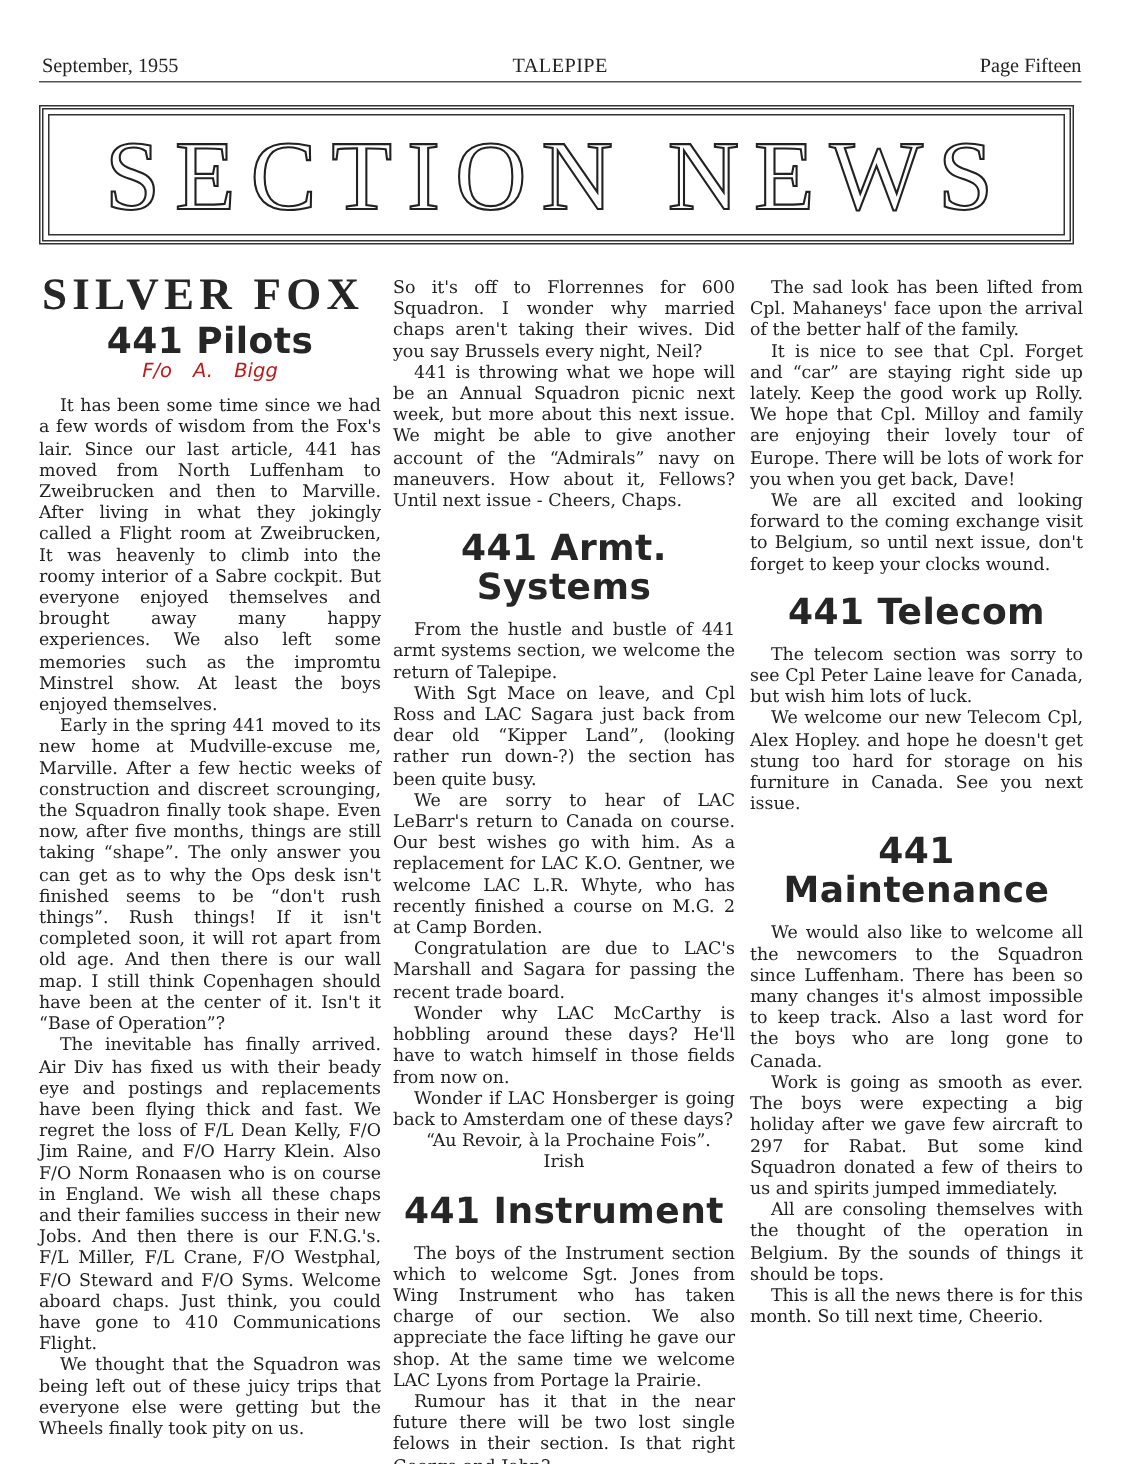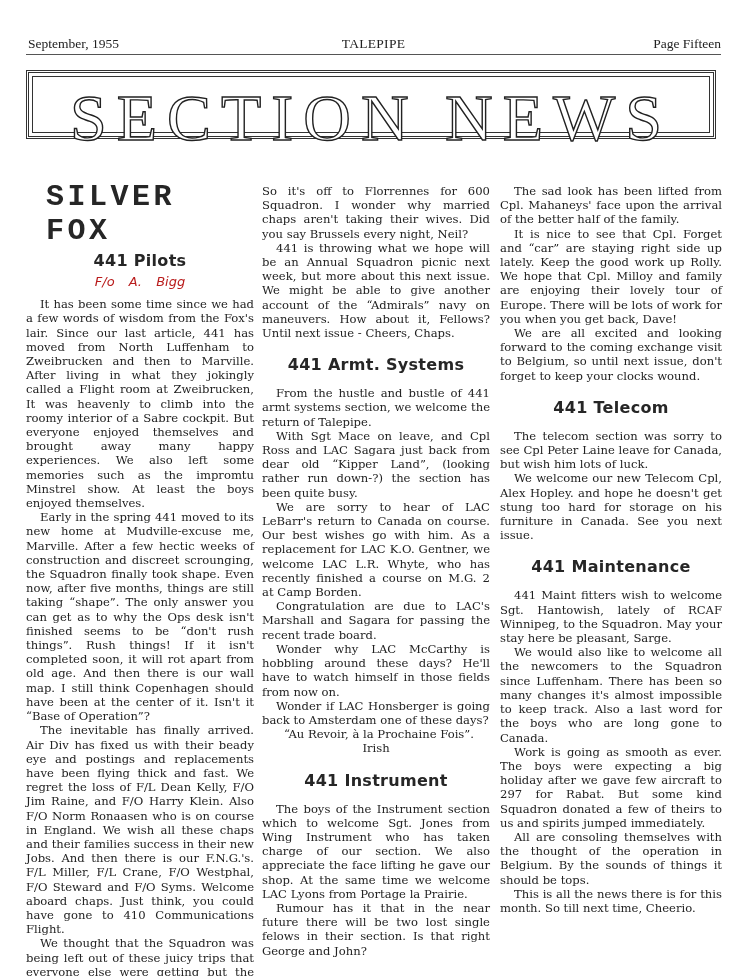--- a/index.html
+++ b/index.html
@@ -8,21 +8,21 @@
   .running-head {
     position: absolute; left: 26px; top: 36px; width: 695px; height: 18px;
     font-family: "Liberation Serif", serif; font-size: 13.5px; color: #222;
     border-bottom: 1px solid #555;
   }
   .running-head .left { position: absolute; left: 2px; top: 0; }
   .running-head .center { position: absolute; left: 0; width: 100%; text-align: center; top: 0; letter-spacing: 0.3px; }
   .running-head .right { position: absolute; right: 0; top: 0; }
 
   .banner {
-    position: absolute; left: 26px; top: 70px; width: 690px; height: 69px;
+    position: absolute; left: 26px; top: 70px; width: 690px; height: 93px;
     border: 3px double #333; box-sizing: border-box;
   }
   .banner-inner {
     position: absolute; inset: 3px; border: 1.5px solid #333;
   }
   .banner-title {
     position: absolute; left: 0; right: 0; top: 10px; text-align: center;
     font-family: "Liberation Serif", serif; font-size: 66px; line-height: 70px;
     letter-spacing: 10px; color: #ffffff;
     -webkit-text-stroke: 1.4px #222;
@@ -36,25 +36,25 @@
   }
   .col-1 { left: 26px; }
   .col-2 { left: 262px; top: 184px; }
   .col-3 { left: 500px; top: 184px; width: 222px; }
 
   .col p { margin: 0; text-indent: 14px; }
   .col p.noindent { text-indent: 0; }
   .col p.sig { text-align: center; text-indent: 0; }
 
   .masthead {
-    font-family: Liberation Mono, monospace; font-weight: bold; font-size: 30px;
-    letter-spacing: 3.5px; text-align: left; margin: 0 0 0 20px; line-height: 34px; color: #262626;
+    font-family: Liberation Serif, serif; font-weight: bold; font-size: 30px;
+    letter-spacing: 3.5px; text-align: left; margin: 0 0 0 2px; line-height: 34px; color: #262626;
   }
   .sect-head {
-    font-family: "DejaVu Sans", sans-serif; font-weight: bold; font-size: 16px;
+    font-family: "DejaVu Sans", sans-serif; font-weight: bold; font-size: 24px;
     text-align: center; line-height: 26px; color: #262626; letter-spacing: 0.3px;
   }
   .byline {
     font-family: "DejaVu Sans", sans-serif; font-style: italic; font-size: 13px;
     text-align: center; word-spacing: 10px; margin: 1px 0 8px 0; color: #b91c1c;
   }
   .gap-top { margin-top: 12px; }
   .gap-bottom { margin-bottom: 8px; }
 </style>
 </head>
@@ -103,18 +103,17 @@
 <div class="col col-3">
   <p>The sad look has been lifted from Cpl. Mahaneys' face upon the arrival of the better half of the family.</p>
   <p>It is nice to see that Cpl. Forget and “car” are staying right side up lately. Keep the good work up Rolly. We hope that Cpl. Milloy and family are enjoying their lovely tour of Europe. There will be lots of work for you when you get back, Dave!</p>
   <p>We are all excited and looking forward to the coming exchange visit to Belgium, so until next issue, don't forget to keep your clocks wound.</p>
 
   <div class="sect-head gap-top gap-bottom">441 Telecom</div>
   <p>The telecom section was sorry to see Cpl Peter Laine leave for Canada, but wish him lots of luck.</p>
   <p>We welcome our new Telecom Cpl, Alex Hopley. and hope he doesn't get stung too hard for storage on his furniture in Canada. See you next issue.</p>
 
   <div class="sect-head gap-top gap-bottom">441 Maintenance</div>
-  <p>441 Maint fitters wish to welcome Sgt. Hantowish, lately of RCAF Winnipeg, to the Squadron. May your stay here be pleasant, Sarge.</p>
   <p>We would also like to welcome all the newcomers to the Squadron since Luffenham. There has been so many changes it's almost impossible to keep track. Also a last word for the boys who are long gone to Canada.</p>
   <p>Work is going as smooth as ever. The boys were expecting a big holiday after we gave few aircraft to 297 for Rabat. But some kind Squadron donated a few of theirs to us and spirits jumped immediately.</p>
   <p>All are consoling themselves with the thought of the operation in Belgium. By the sounds of things it should be tops.</p>
   <p>This is all the news there is for this month. So till next time, Cheerio.</p>
 </div>
 
 </body></html>

